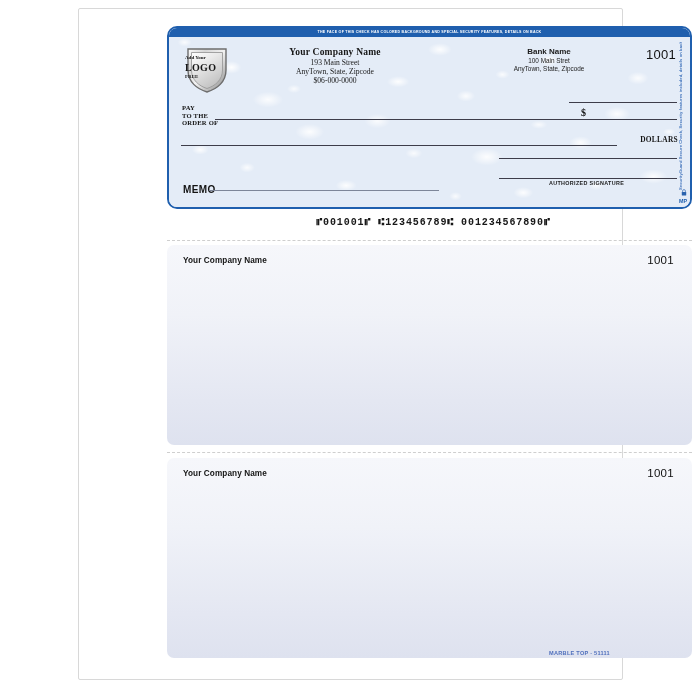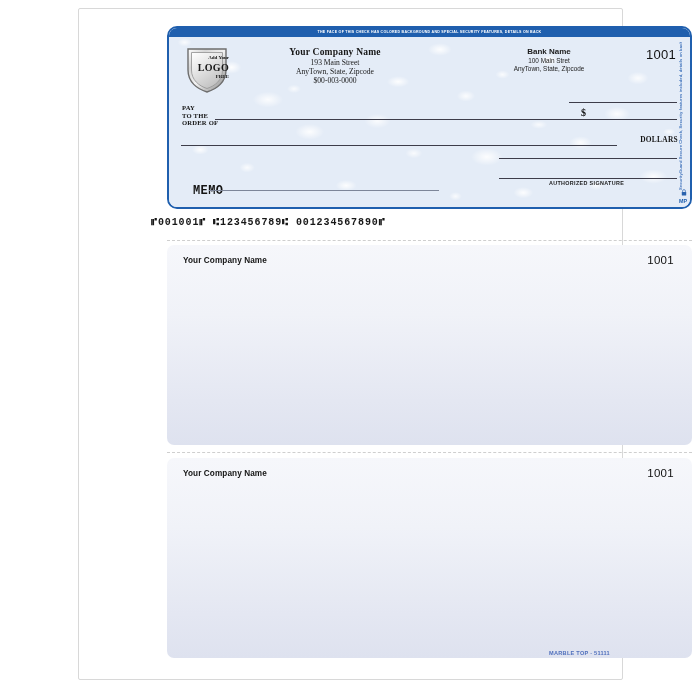--- a/index.html
+++ b/index.html
@@ -130,21 +130,21 @@
   #logo-shield {
     position: absolute;
     left: 16px;
     top: 18px;
     width: 44px;
     height: 48px;
   }
   #logo-caption-top, #logo-caption-mid, #logo-caption-bot {
     position: absolute;
     width: 100%;
-    text-align: right;
+    text-align: left;
     font-family: "Liberation Serif", serif;
     color: #161616;
     pointer-events: none;
   }
   #logo-caption-top { top: 9px;  font-size: 5px; font-weight: bold; }
   #logo-caption-mid { top: 16px; font-size: 10px; font-weight: bold; letter-spacing: .3px; }
   #logo-caption-bot { top: 28px; font-size: 5px; font-weight: bold; }
 
   
   #bank-block {
@@ -210,24 +210,24 @@
     right: 12px;
     top: 107px;
     font-family: Liberation Serif, serif;
     font-size: 7.4px;
     font-weight: bold;
     letter-spacing: .3px;
     color: #141414;
   }
   #memo-label {
     position: absolute;
-    left: 24px;
+    left: 14px;
     top: 156px;
-    font-family: Liberation Mono, monospace;
-    font-size: 12px;
+    font-family: Liberation Sans, sans-serif;
+    font-size: 10px;
     font-weight: bold;
     letter-spacing: .4px;
     color: #141414;
   }
   #signature-label {
     position: absolute;
     left: 330px;
     top: 152px;
     width: 175px;
     text-align: center;
@@ -268,24 +268,24 @@
     position: absolute;
     right: 3.5px;
     bottom: 11px;
     width: 6px;
     height: 7px;
   }
 
   
   #micr-line {
     position: absolute;
-    left: 72px;
+    left: 92px;
     top: 208px;
     width: 525px;
-    text-align: left;
+    text-align: center;
     font-family: "Liberation Mono", monospace;
     font-size: 10px;
     font-weight: bold;
     letter-spacing: .9px;
     color: #171717;
     white-space: nowrap;
   }
 
   
   .perf {
@@ -377,21 +377,21 @@
         </svg>
         <div id="logo-caption-top">Add Your</div>
         <div id="logo-caption-mid">LOGO</div>
         <div id="logo-caption-bot">FREE</div>
       </div>
 
       <div id="company-block">
         <div id="company-name">Your Company Name</div>
         <div class="company-line">193 Main Street</div>
         <div class="company-line">AnyTown, State, Zipcode</div>
-        <div class="company-line">$00-003-0000</div>
+        <div class="company-line">$06-000-0000</div>
       </div>
 
       <div id="bank-block">
         <div id="bank-name">Bank Name</div>
         <div class="bank-line">100 Main Stret</div>
         <div class="bank-line">AnyTown, State, Zipcode</div>
       </div>
 
       <div id="check-number">1001</div>
 

